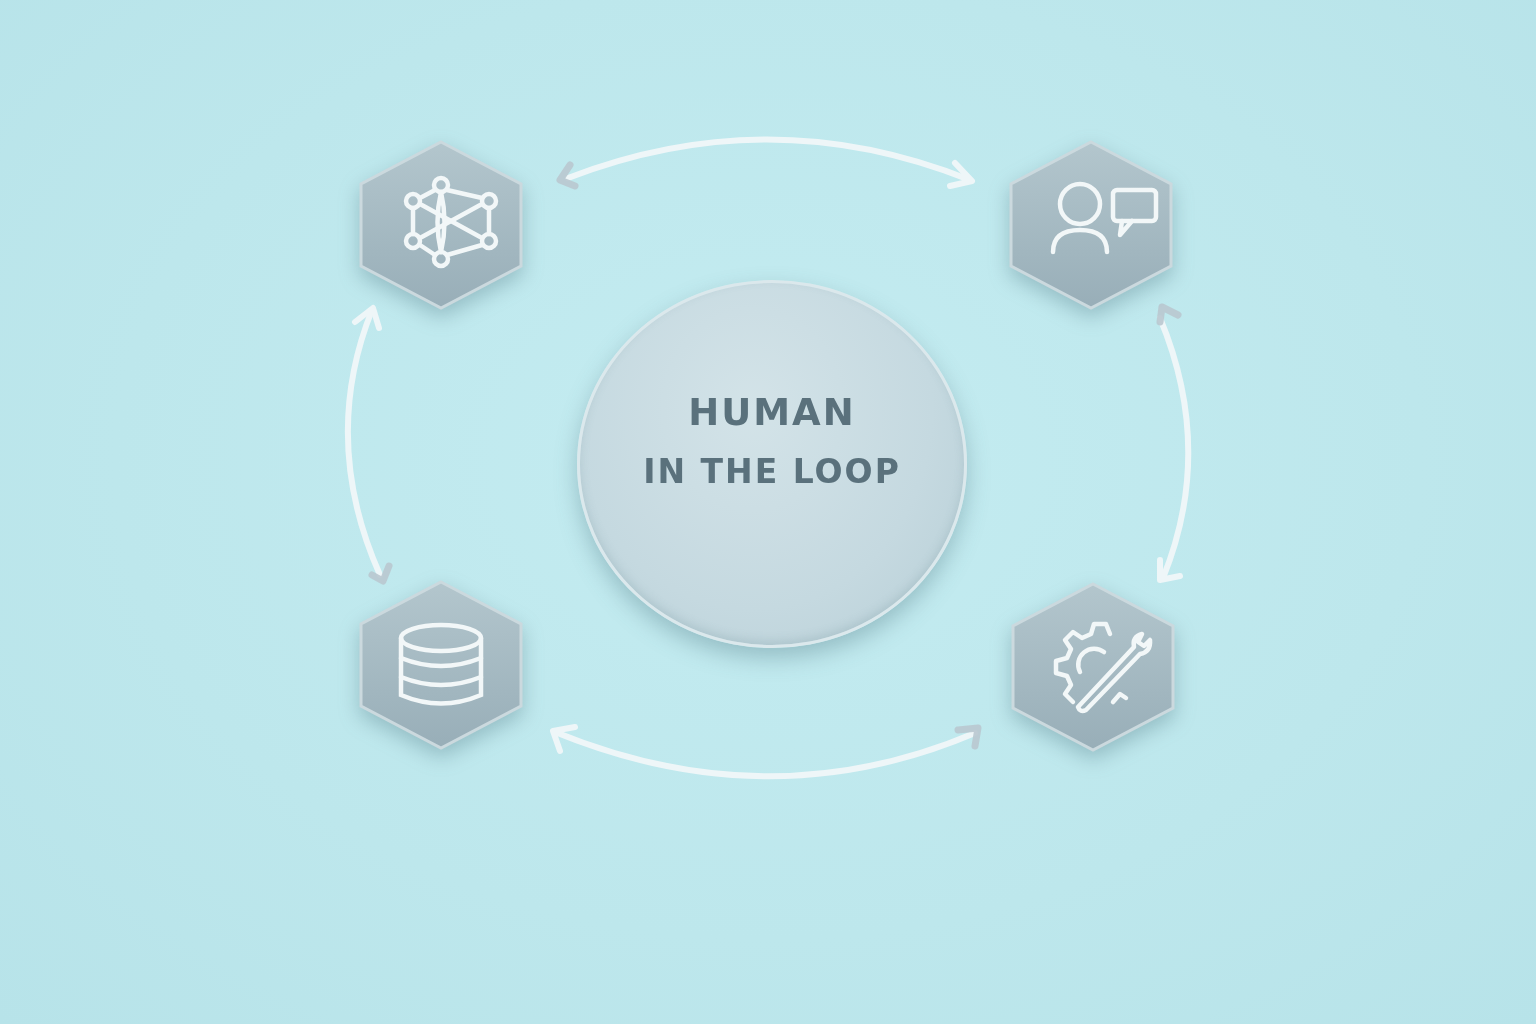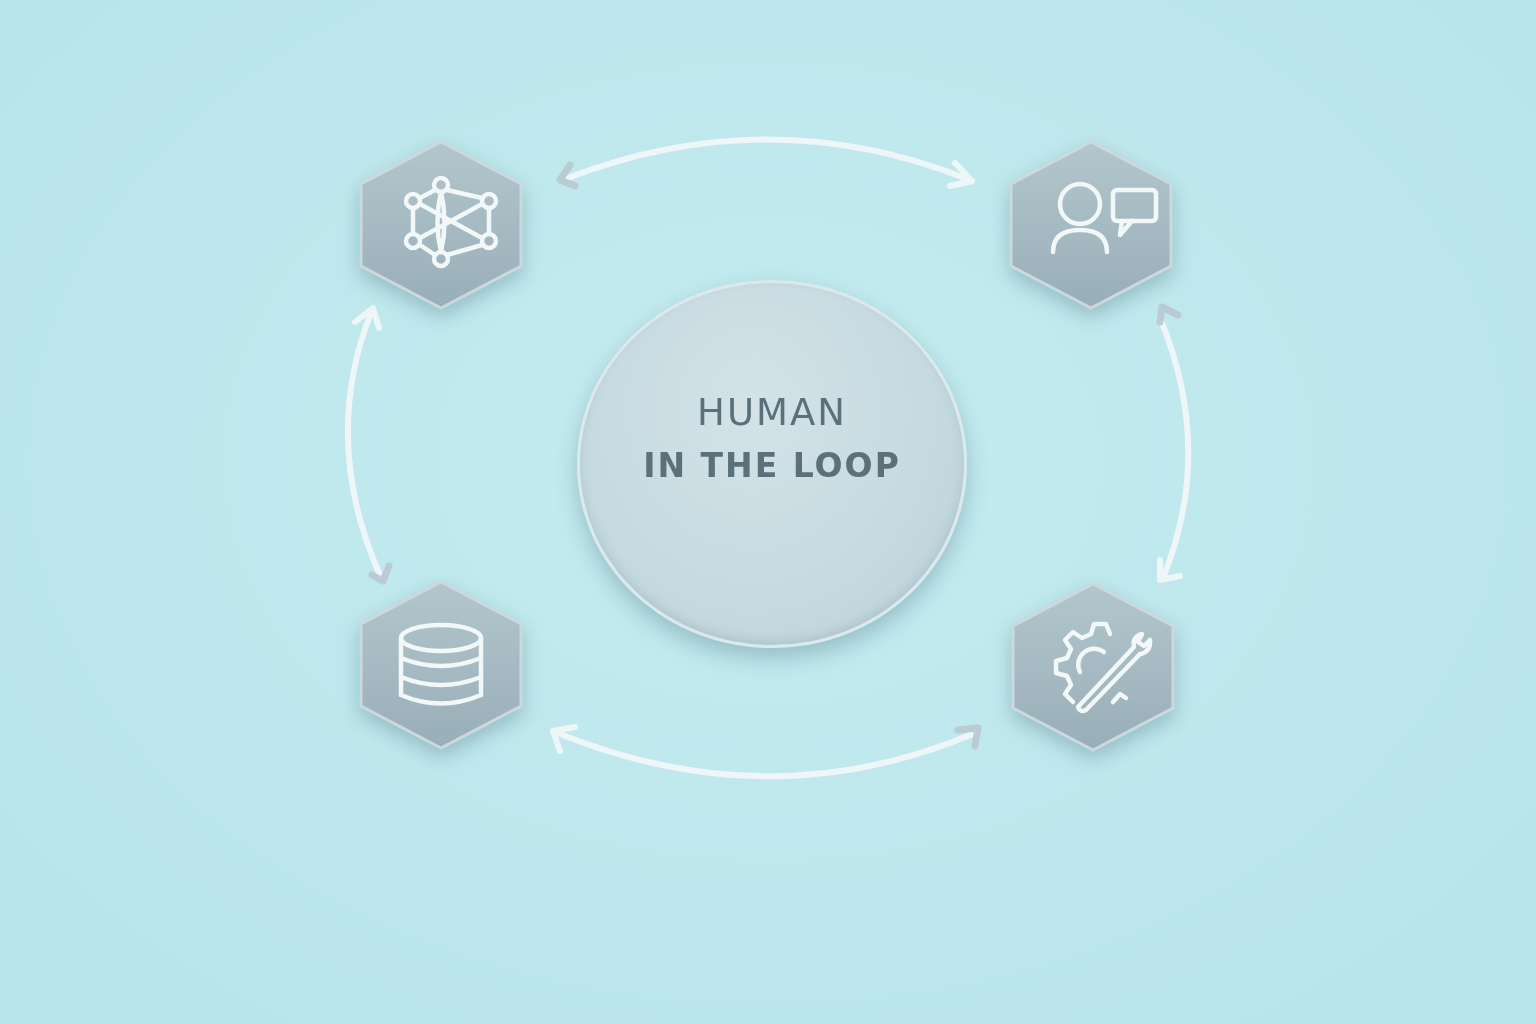--- a/index.html
+++ b/index.html
@@ -19,25 +19,25 @@
   .hex svg { width: 100%; height: 100%; display: block; }
   .center-disc {
     position: absolute; left: 577px; top: 280px; width: 384px; height: 362px;
     border-radius: 50%;
     background: radial-gradient(ellipse at 45% 35%, #d3e3e8 0%, #c5d9e0 60%, #b7ced6 100%);
     border: 3px solid #dbe8ec;
     box-shadow: 0 10px 22px rgba(70,110,120,0.35), inset 0 -4px 8px rgba(120,150,160,0.25);
     display: flex; flex-direction: column; align-items: center; justify-content: flex-start;
   }
   .center-line1 {
-    margin-top: 108px; font-size: 37px; font-weight: normal; letter-spacing: 2px;
+    margin-top: 108px; font-size: 37px; font-weight: bold; letter-spacing: 2px;
     color: #5a717c;
   }
   .center-line2 {
-    margin-top: 12px; font-size: 33px; font-weight: bold; letter-spacing: 2px;
+    margin-top: 18px; font-size: 33px; font-weight: bold; letter-spacing: 2px;
     color: #5a717c;
   }
 </style>
 </head>
 <body>
 
 <div class="stage">
 
   <svg class="connectors" viewBox="0 0 1536 1024">
     <g fill="none" stroke="#eef6f8" stroke-width="6" stroke-linecap="round" stroke-linejoin="round">

